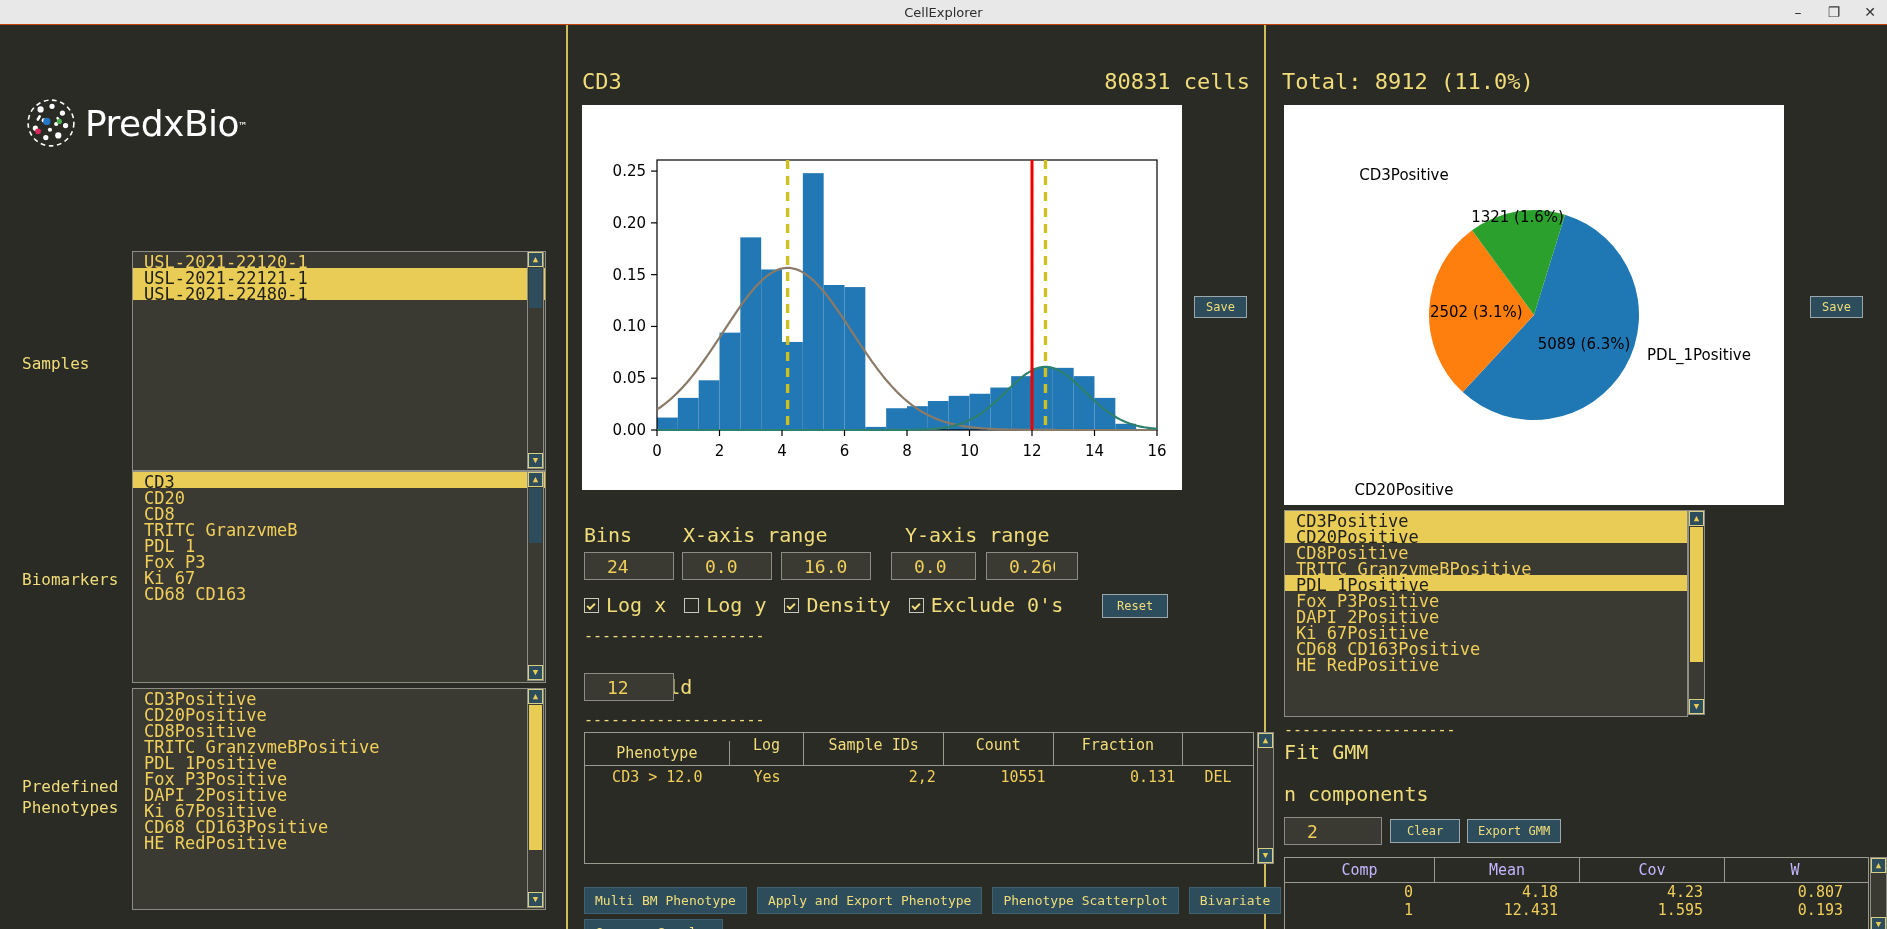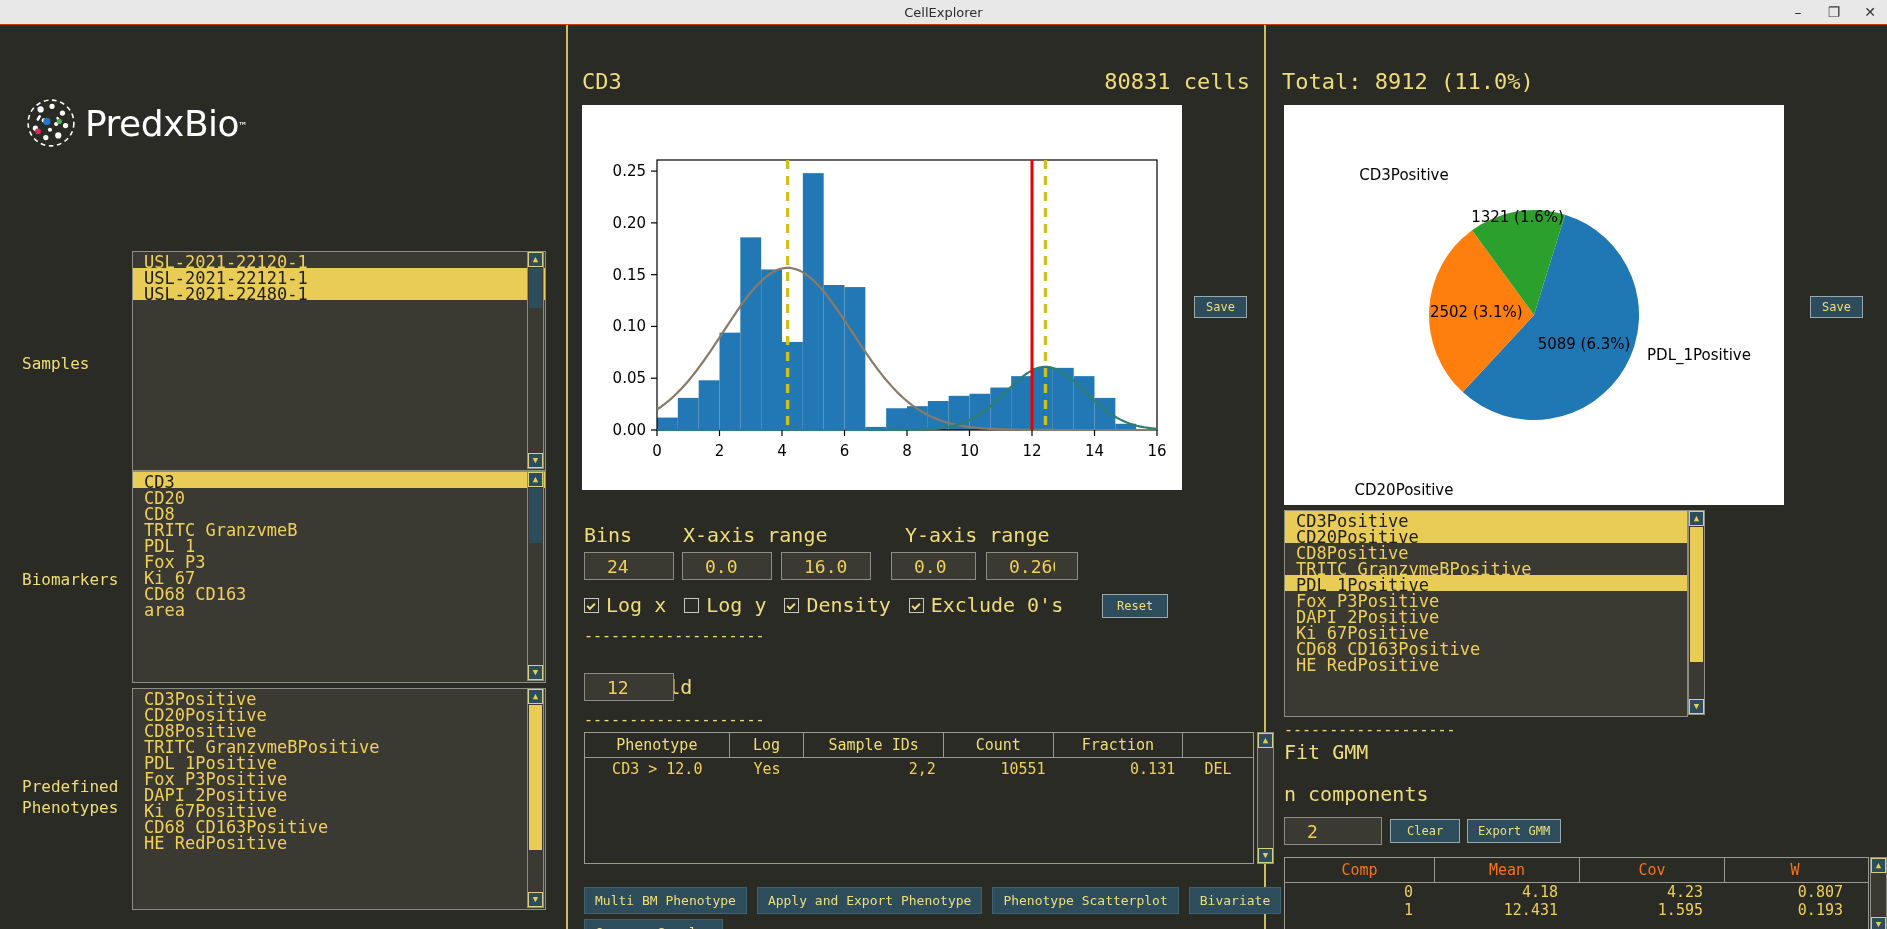--- a/index.html
+++ b/index.html
@@ -43,21 +43,21 @@
   .ptable .th{color:#f0dd7a;font-size:15px;text-align:center;padding:3px 0;border-right:1px solid #9a9a8e;box-sizing:border-box;}
   .ptable .th:last-child{border-right:none;}
   .ptable .td{color:#f0cf5a;font-size:15px;padding:2px 0;box-sizing:border-box;}
   .btn{background:#2e4d5c;border:1px solid #3f6273;color:#f0dd7a;font-size:13px;padding:5px 10px;cursor:pointer;white-space:nowrap;}
 
   
   .right{position:absolute;left:1268px;top:0;width:619px;height:905px;}
   .pietotal{position:absolute;left:14px;top:44px;color:#f0dd7a;font-size:22px;}
   .piewrap{position:absolute;left:16px;top:80px;width:500px;height:400px;background:#ffffff;}
   .gmmtable{position:absolute;background:#2b2b26;border:1px solid #9a9a8e;box-sizing:border-box;}
-  .gmmtable .th{color:#f97316;font-size:15px;text-align:center;padding:3px 0;border-right:1px solid #9a9a8e;box-sizing:border-box;}
+  .gmmtable .th{color:#c4b5fd;font-size:15px;text-align:center;padding:3px 0;border-right:1px solid #9a9a8e;box-sizing:border-box;}
   .gmmtable .td{color:#f0cf5a;font-size:15px;box-sizing:border-box;}
 </style>
 </head>
 <body>
 
 <div class="titlebar">
   <div class="t">CellExplorer</div>
   <div class="wbtns">
     <div class="wbtn">–</div>
     <div class="wbtn">❐</div>
@@ -112,21 +112,20 @@
     <div class="sidelabel" style="left:22px;top:545px;">Biomarkers</div>
     <div class="listbox" id="biomarkers-list" style="left:132px;top:446px;width:412px;height:210px;">
         <div class="row sel">CD3</div>
         <div class="row">CD20</div>
         <div class="row">CD8</div>
         <div class="row">TRITC_GranzymeB</div>
         <div class="row">PDL_1</div>
         <div class="row">Fox_P3</div>
         <div class="row">Ki_67</div>
         <div class="row">CD68_CD163</div>
-        <div class="row">area</div>
       </div>
     <div class="listbox" style="left:525px;top:446px;width:19px;height:210px;padding:0;border:none;background:none;">
       <div class="sbar">
         <div class="arw">▲</div>
         <div class="thumb" style="top:16px;height:55px;"></div>
         <div class="arw bot">▼</div>
       </div>
     </div>
 
     <div class="sidelabel" style="left:22px;top:752px;">Predefined</div>
@@ -256,21 +255,21 @@
         </label>
     </div>
 
     <div class="dashes" style="position:absolute;left:16px;top:602px;">--------------------</div>
     <div class="ctl-label" style="position:absolute;left:16px;top:618px;margin-top:32px;">Threshold</div>
     <input class="tinput" style="position: absolute; left: 16px; top: 648px; width: 90px; height: 28px;" value="12">
     <div class="dashes" style="position:absolute;left:16px;top:686px;">--------------------</div>
 
     <div class="ptable" style="left:16px;top:707px;width:670px;height:132px;">
       <div class="thr" id="pt-head">
-          <div class="th" style="width: 145px;">Phenotype</div>
+          <div class="th" style="width: 145px; margin-top: 8px;">Phenotype</div>
           <div class="th" style="width: 75px;">Log</div>
           <div class="th" style="width: 140px;">Sample IDs</div>
           <div class="th" style="width: 110px;">Count</div>
           <div class="th" style="width: 130px;">Fraction</div>
           <div class="th" style="width: 70px;"></div>
         </div>
       <div id="pt-body">
           <div style="display: flex;">
             <div class="td" style="width: 145px; text-align: center;">CD3 &gt; 12.0</div>
             <div class="td" style="width: 75px; text-align: center;">Yes</div>

